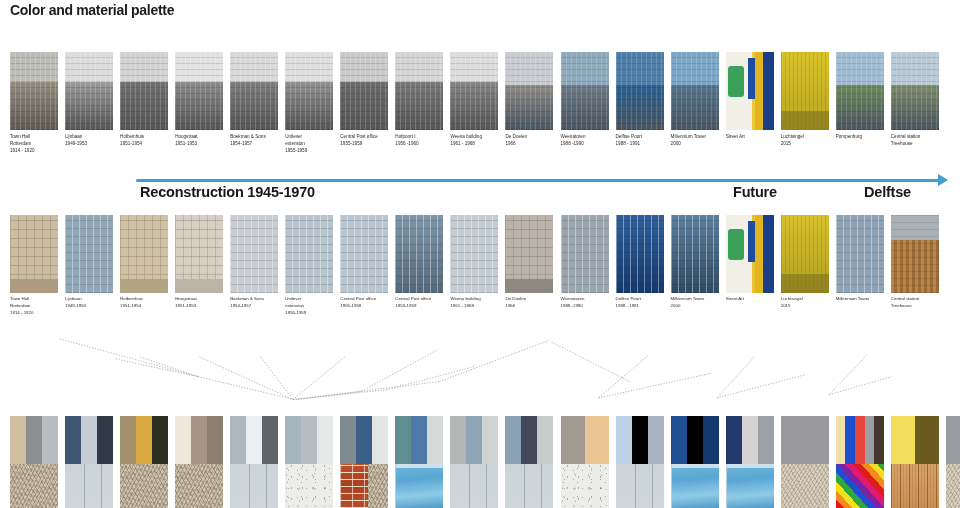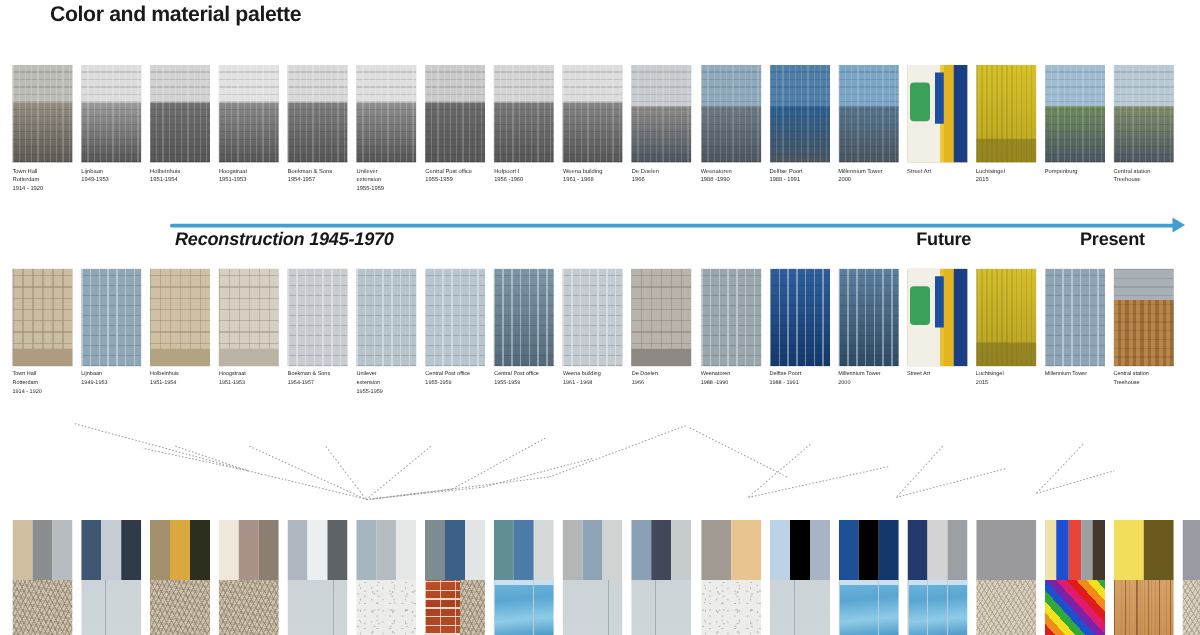--- a/index.html
+++ b/index.html
@@ -5,23 +5,22 @@
   html,body{margin:0;padding:0;}
   body{
     width:960px;height:508px;
     background:#ffffff;
     font-family:"Liberation Sans", sans-serif;
     overflow:hidden;
     position:relative;
   }
   #page-title{
     position:absolute;left:10px;top:2px;
-    font-size:17px;font-weight:bold;color:#1b1b1b;
+    font-size:14px;font-weight:bold;color:#1b1b1b;
     letter-spacing:-0.3px;
-    margin-left:30px;
   }
 
   
   .row{position:absolute;left:10px;}
   .cell{
     position:absolute;top:0;
     width:48px;
   }
   .thumb{
     width:48px;height:78px;
@@ -290,23 +289,23 @@
         <div class="grid" style="background:repeating-linear-gradient(90deg,rgba(255,255,255,.30) 0 1px,rgba(0,0,0,0) 1px 5px),repeating-linear-gradient(0deg,rgba(0,0,0,.20) 0 1px,rgba(0,0,0,0) 1px 6px);"></div>
       </div>
       <div class="cap ">Central station
 Treehouse</div>
     </div>
   </div>
 
 <div id="timeline">
   <div id="timeline-line"></div>
   <div id="timeline-arrow"></div>
-  <div class="era" style="left:140px;font-style:italic;">Reconstruction 1945-1970</div>
+  <div class="era" style="left:140px;">Reconstruction 1945-1970</div>
   <div class="era" style="left:733px;">Future</div>
-  <div class="era" style="left:864px;">Present</div>
+  <div class="era" style="left:864px;">Delftse</div>
 </div>
 
 <div class="row" id="row-facades" style="top:215px;">
     <div class="cell" style="left: 0px;">
       <div class="thumb">
         <div style="position:absolute;inset:0;background:#cbbda2;"></div>
         <div class="grid" style="background:repeating-linear-gradient(0deg,rgba(90,78,60,.45) 0 1px,rgba(0,0,0,0) 1px 9px),repeating-linear-gradient(90deg,rgba(90,78,60,.38) 0 1px,rgba(0,0,0,0) 1px 8px);"></div>
         <div style="position:absolute;left:0;bottom:0;width:100%;height:18%;background:#ad9c80;"></div>
       </div>
       <div class="cap cap2">Town Hall

